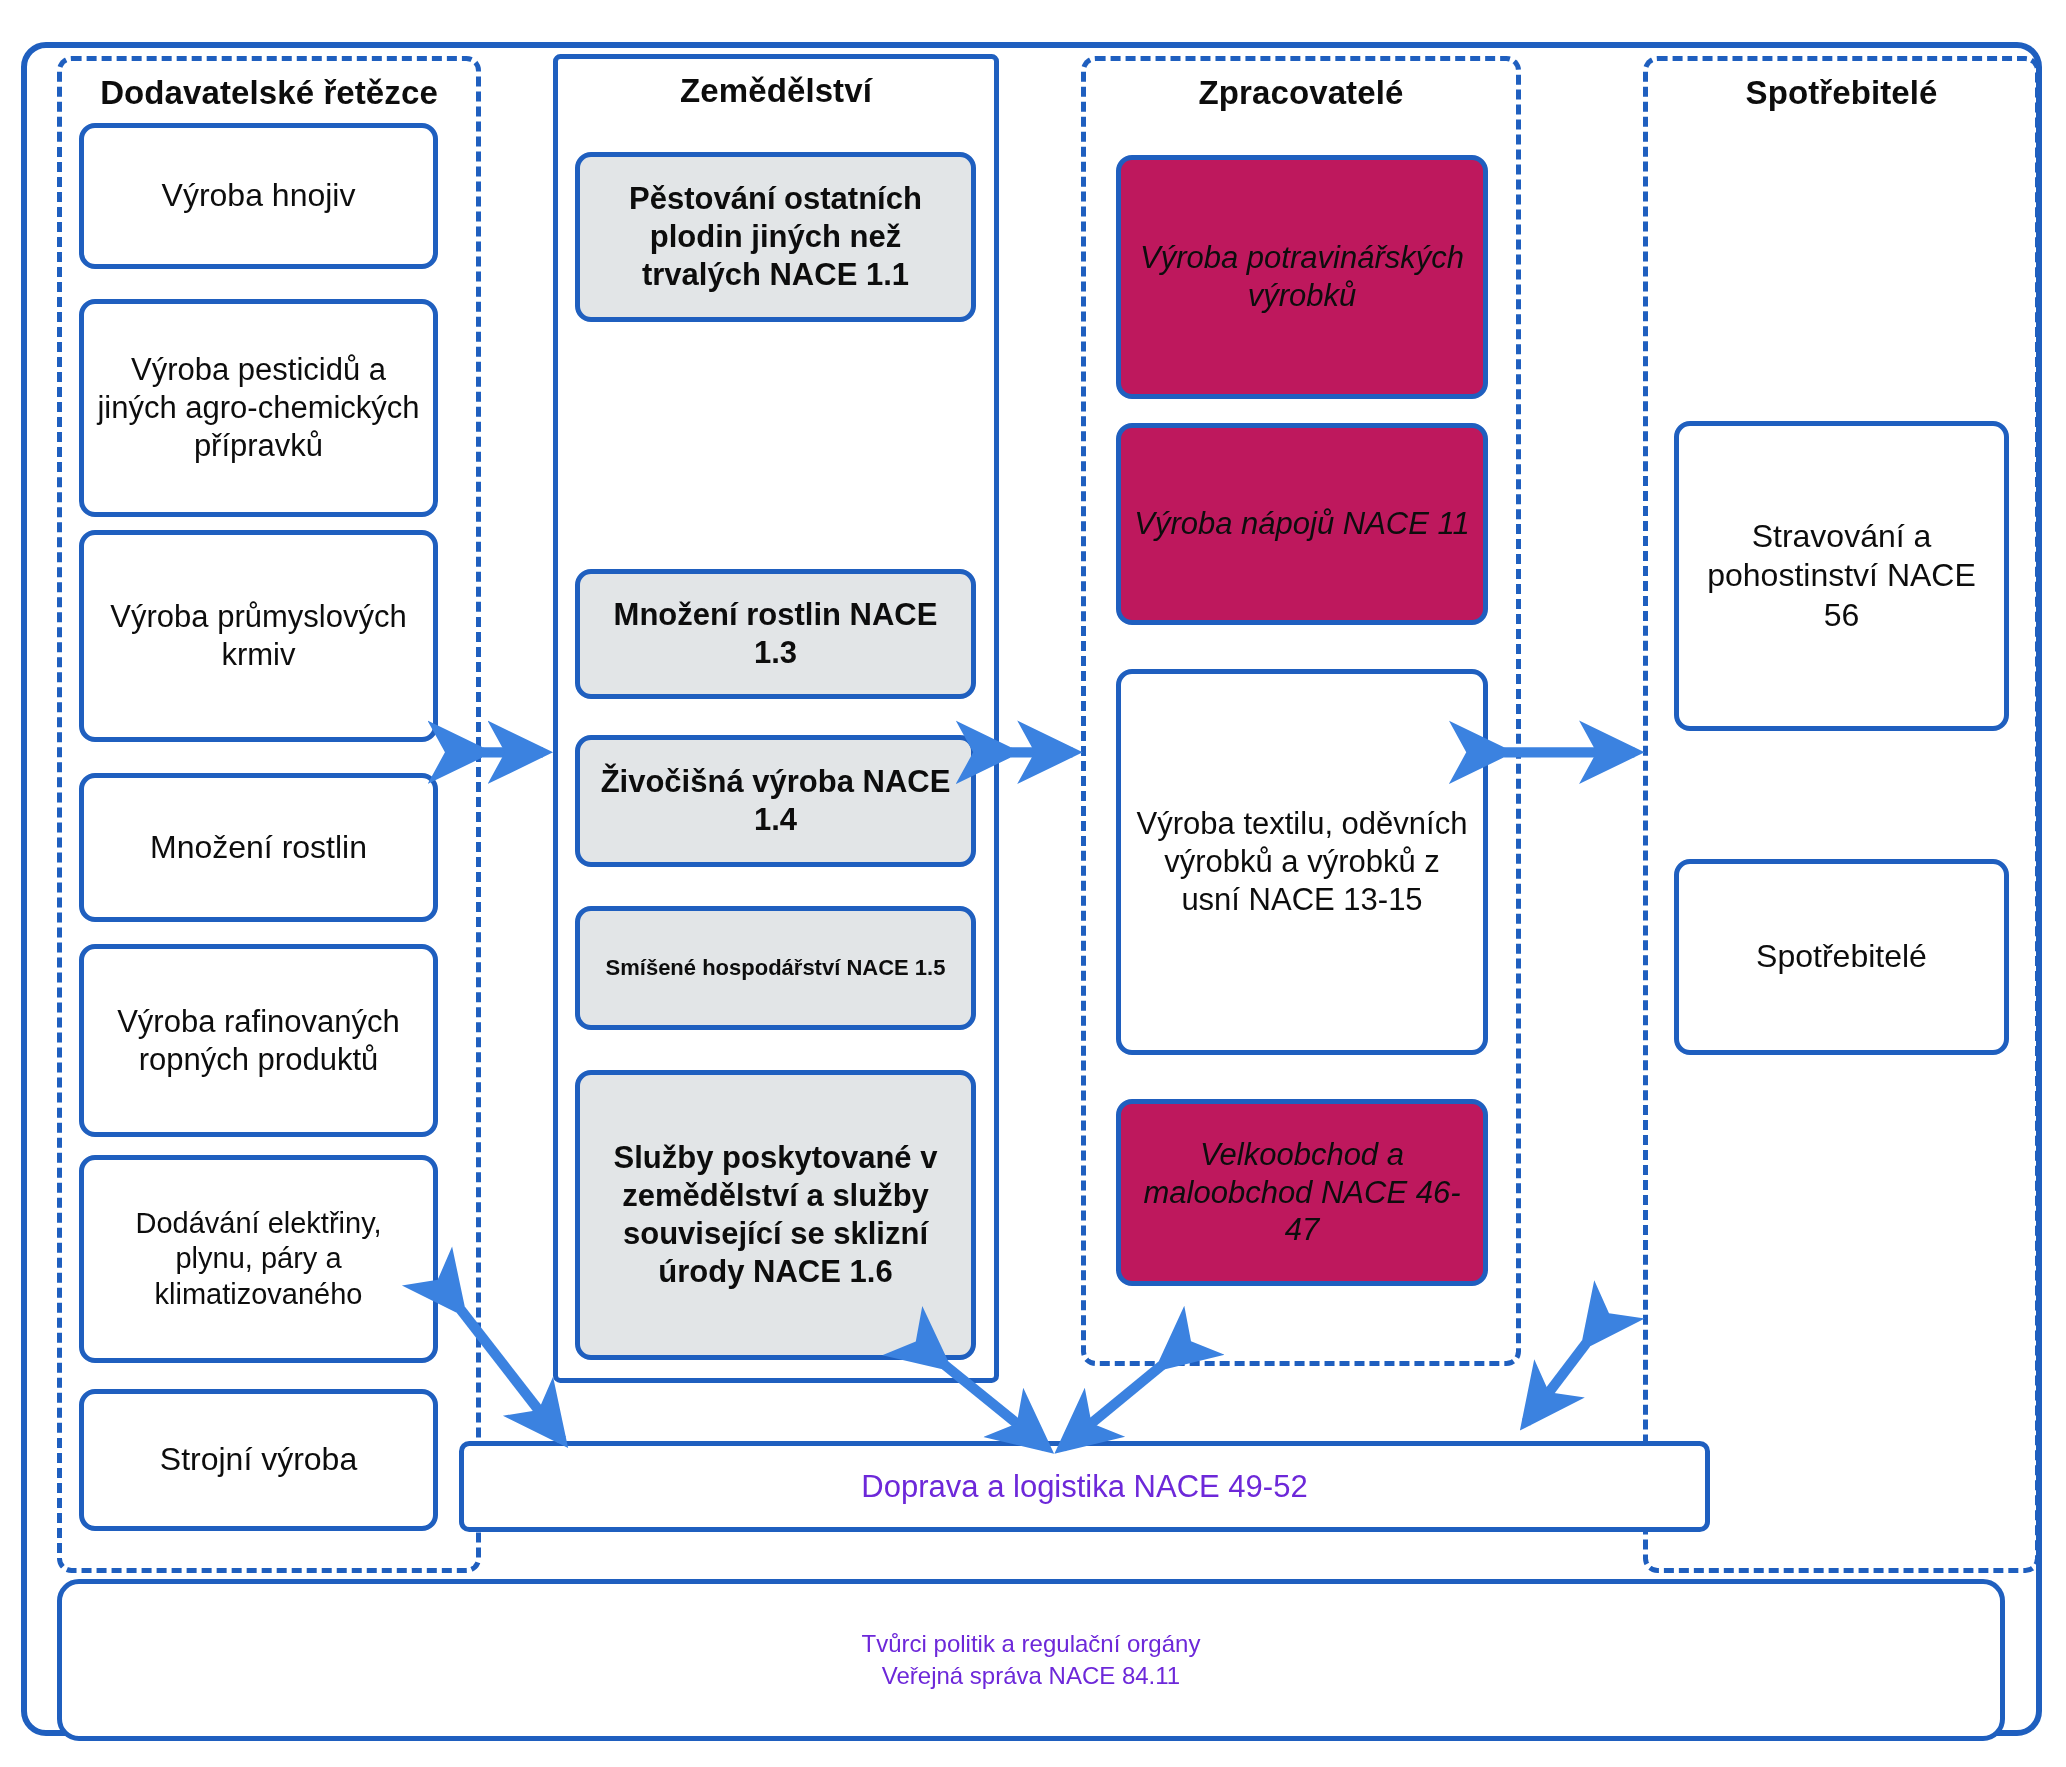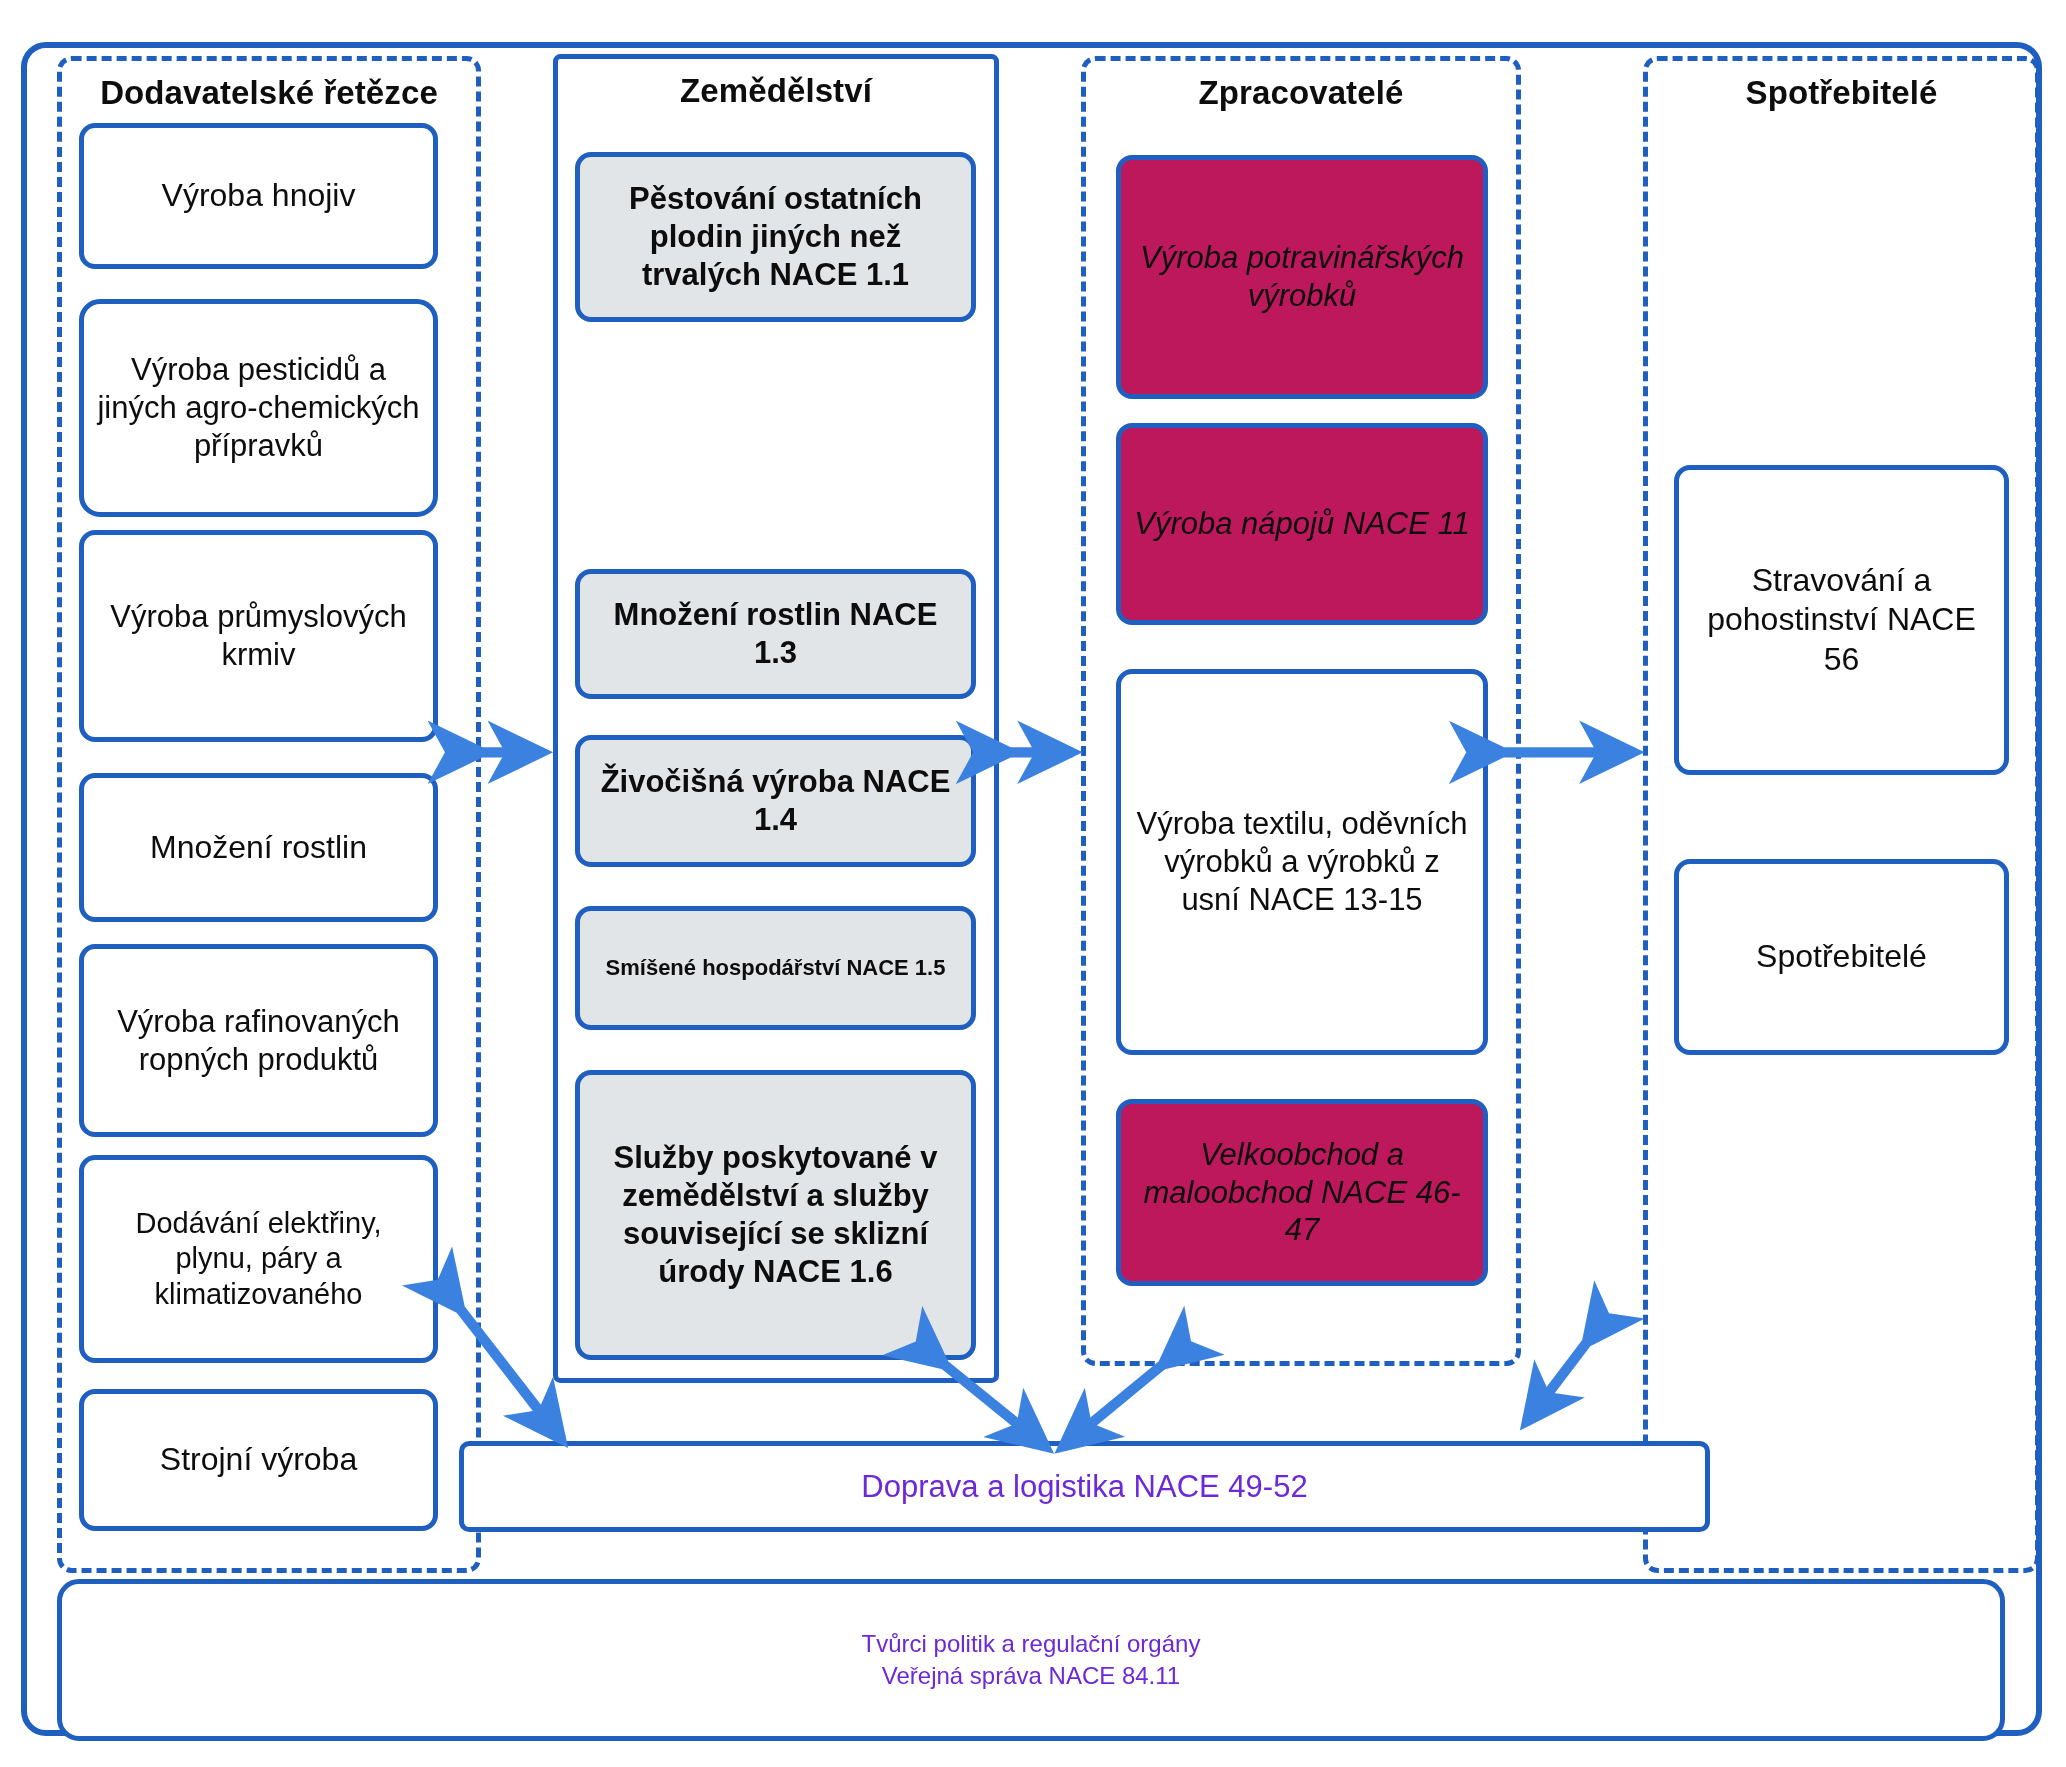--- a/index.html
+++ b/index.html
@@ -64,21 +64,21 @@
   <div class="outer-frame"></div>
 
   <div class="group dashed" style="left:57px;top:56px;width:424px;height:1517px;">
     <div class="group-title">Dodavatelské řetězce</div>
   </div>
 
   <div class="node plain fs-44" style="left:79px;top:123px;width:359px;height:146px;">
     <span>Výroba hnojiv</span>
   </div>
 
-  <div class="node plain fs-42" style="left:79px;top:299px;width:359px;height:218px;border-radius:21px;">
+  <div class="node plain fs-42" style="left:79px;top:299px;width:359px;height:218px;">
     <span>Výroba pesticidů a jiných agro-chemických přípravků</span>
   </div>
 
   <div class="node plain fs-42" style="left:79px;top:530px;width:359px;height:212px;">
     <span>Výroba průmyslových krmiv</span>
   </div>
 
   <div class="node plain fs-44" style="left:79px;top:773px;width:359px;height:149px;">
     <span>Množení rostlin</span>
   </div>
@@ -137,21 +137,21 @@
   </div>
 
   <div class="node green fs-42" style="left:1116px;top:1099px;width:372px;height:187px;">
     <span>Velkoobchod a maloobchod NACE 46-47</span>
   </div>
 
   <div class="group dashed" style="left:1643px;top:56px;width:397px;height:1517px;">
     <div class="group-title">Spotřebitelé</div>
   </div>
 
-  <div class="node plain fs-44" style="left:1674px;top:421px;width:335px;height:310px;margin-top:44px;">
+  <div class="node plain fs-44" style="left:1674px;top:421px;width:335px;height:310px;">
     <span>Stravování a pohostinství NACE 56</span>
   </div>
 
   <div class="node plain fs-44" style="left:1674px;top:859px;width:335px;height:196px;">
     <span>Spotřebitelé</span>
   </div>
 
   <div class="bar logistics" style="left:459px;top:1441px;width:1251px;height:91px;">
     <span>Doprava a logistika     NACE 49-52</span>
   </div>

